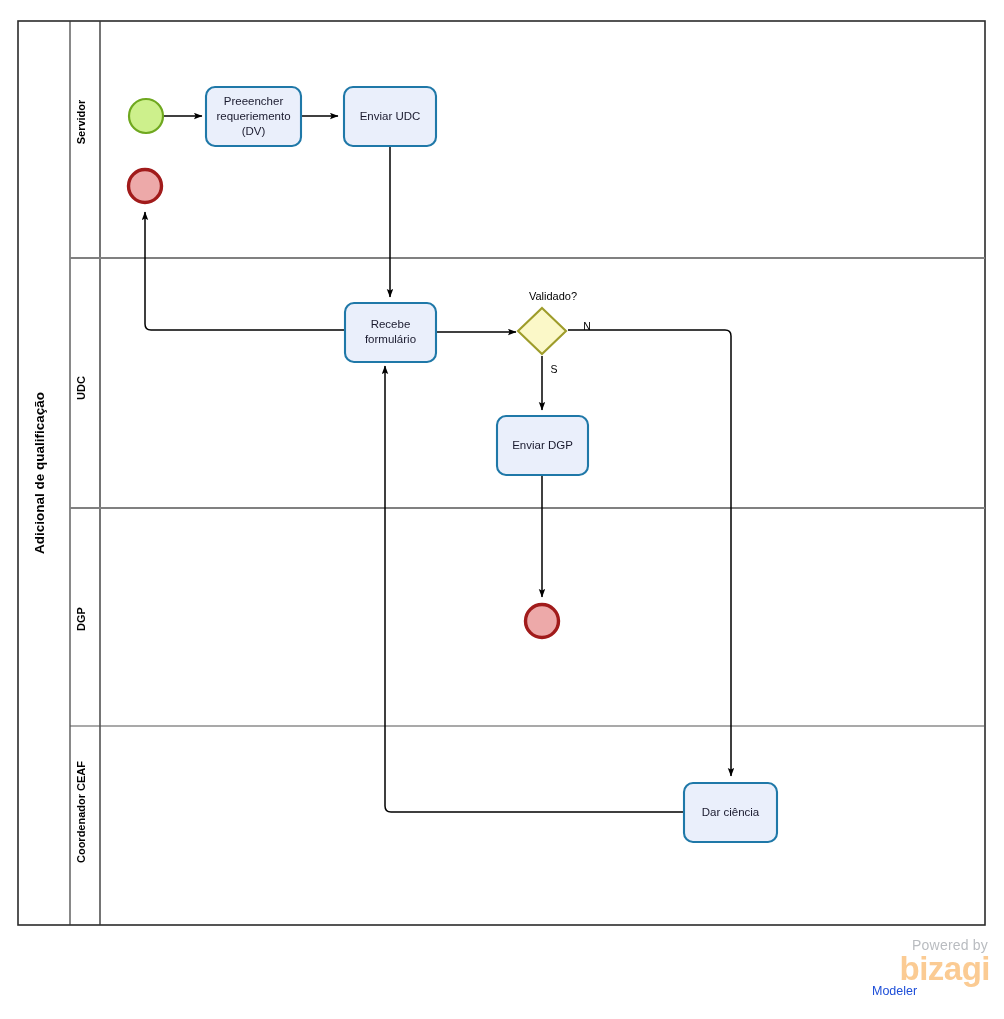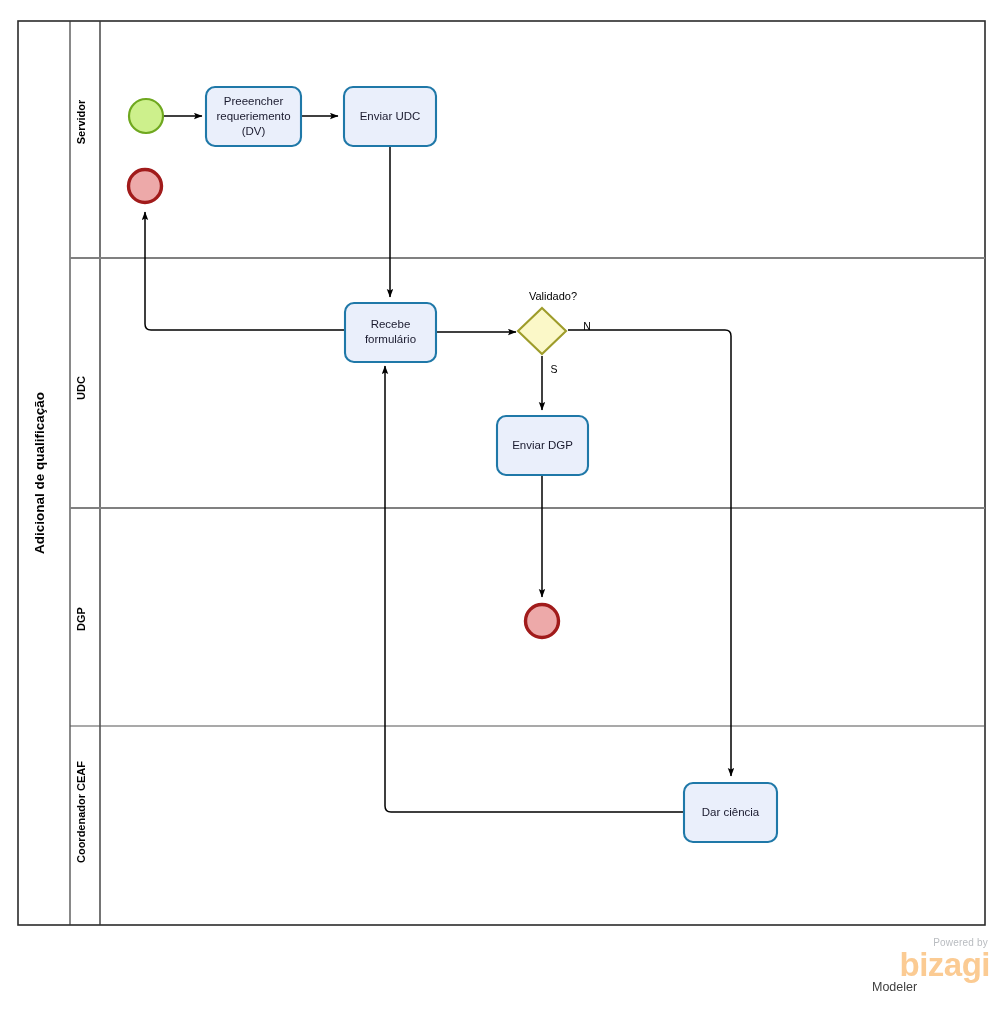--- a/index.html
+++ b/index.html
@@ -38,38 +38,38 @@
   .wm {
     position: absolute;
     right: 14px;
     bottom: 19px;
     width: 120px;
     height: 62px;
     text-align: right;
     user-select: none;
   }
   .wm-powered {
-    font-size: 10px;
+    font-size: 14px;
     color: #b9bcc0;
     letter-spacing: .2px;
     line-height: 1;
     margin: 0 2px 1px 0;
     text-align: right;
   }
   .wm-bizagi {
     font-size: 33px;
     color: #fbcb93;
     line-height: 0.95;
     letter-spacing: -0.5px;
     font-weight: bold;
     margin: 0;
   }
   .wm-modeler {
     font-size: 12.5px;
-    color: #404040;
+    color: #1d4ed8;
     line-height: 1;
     margin: 1px 54px 0 0;
     text-align: left;
     padding-left: 2px;
   }
 </style>
 </head>
 <body>
 
 <div id="canvas">

